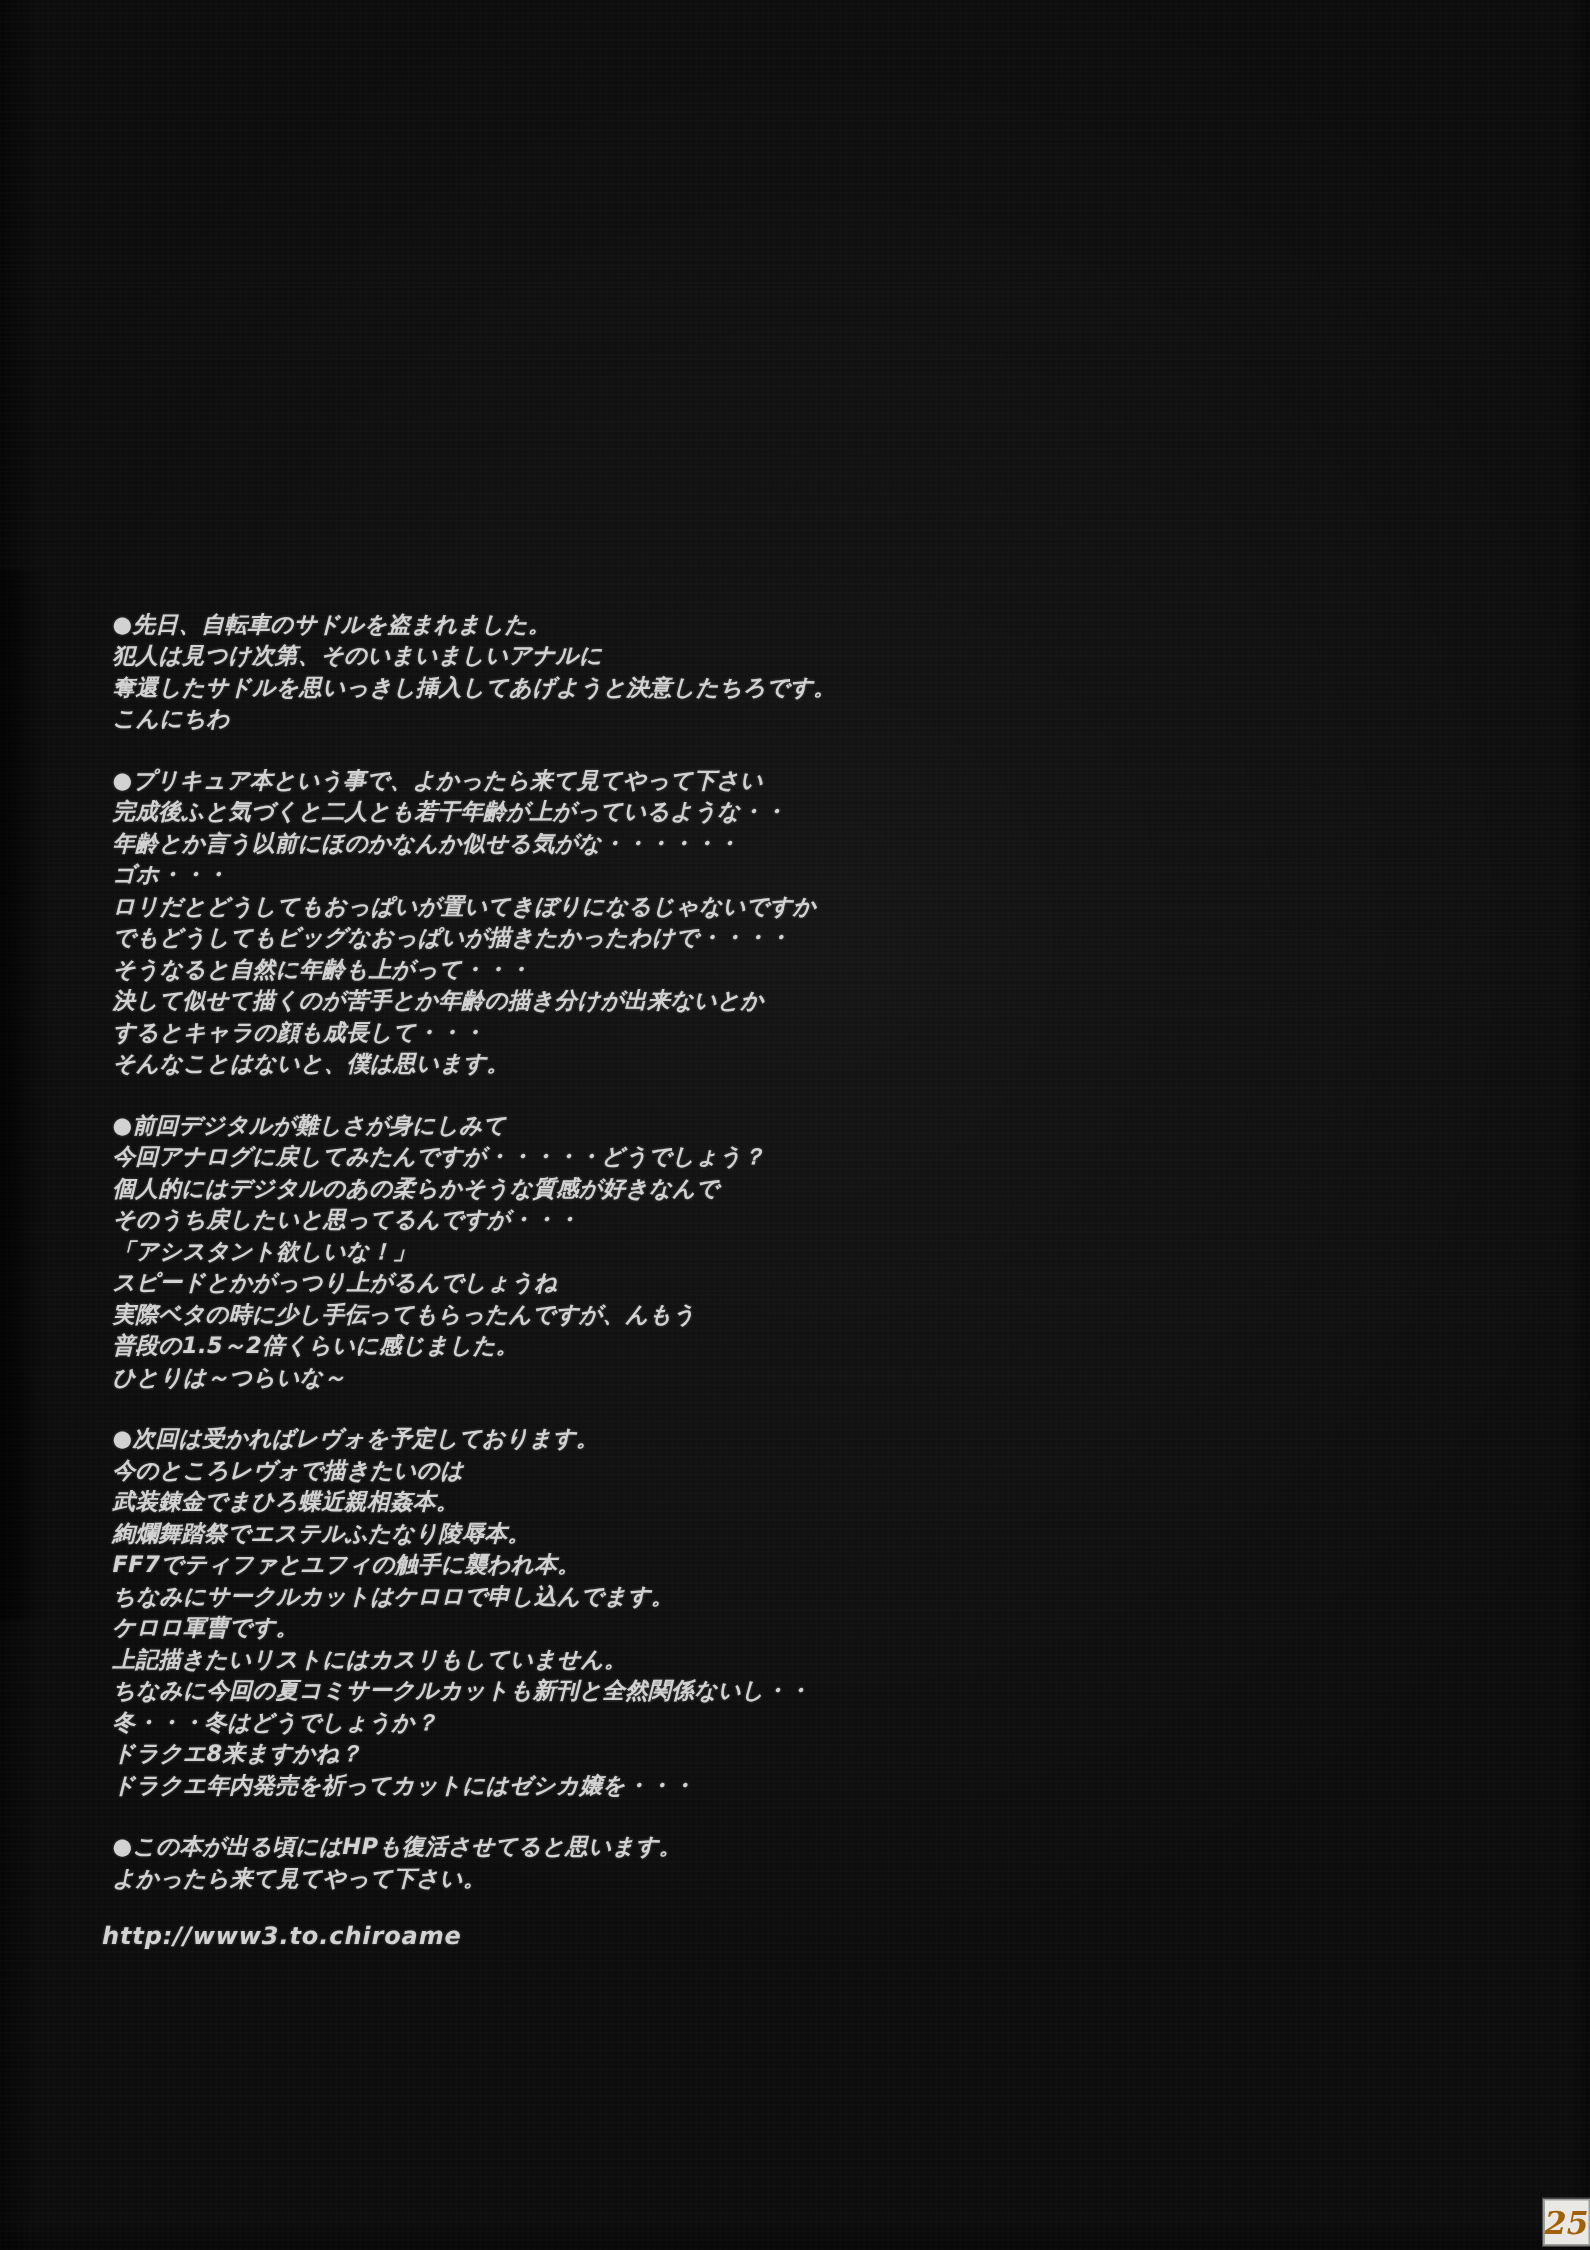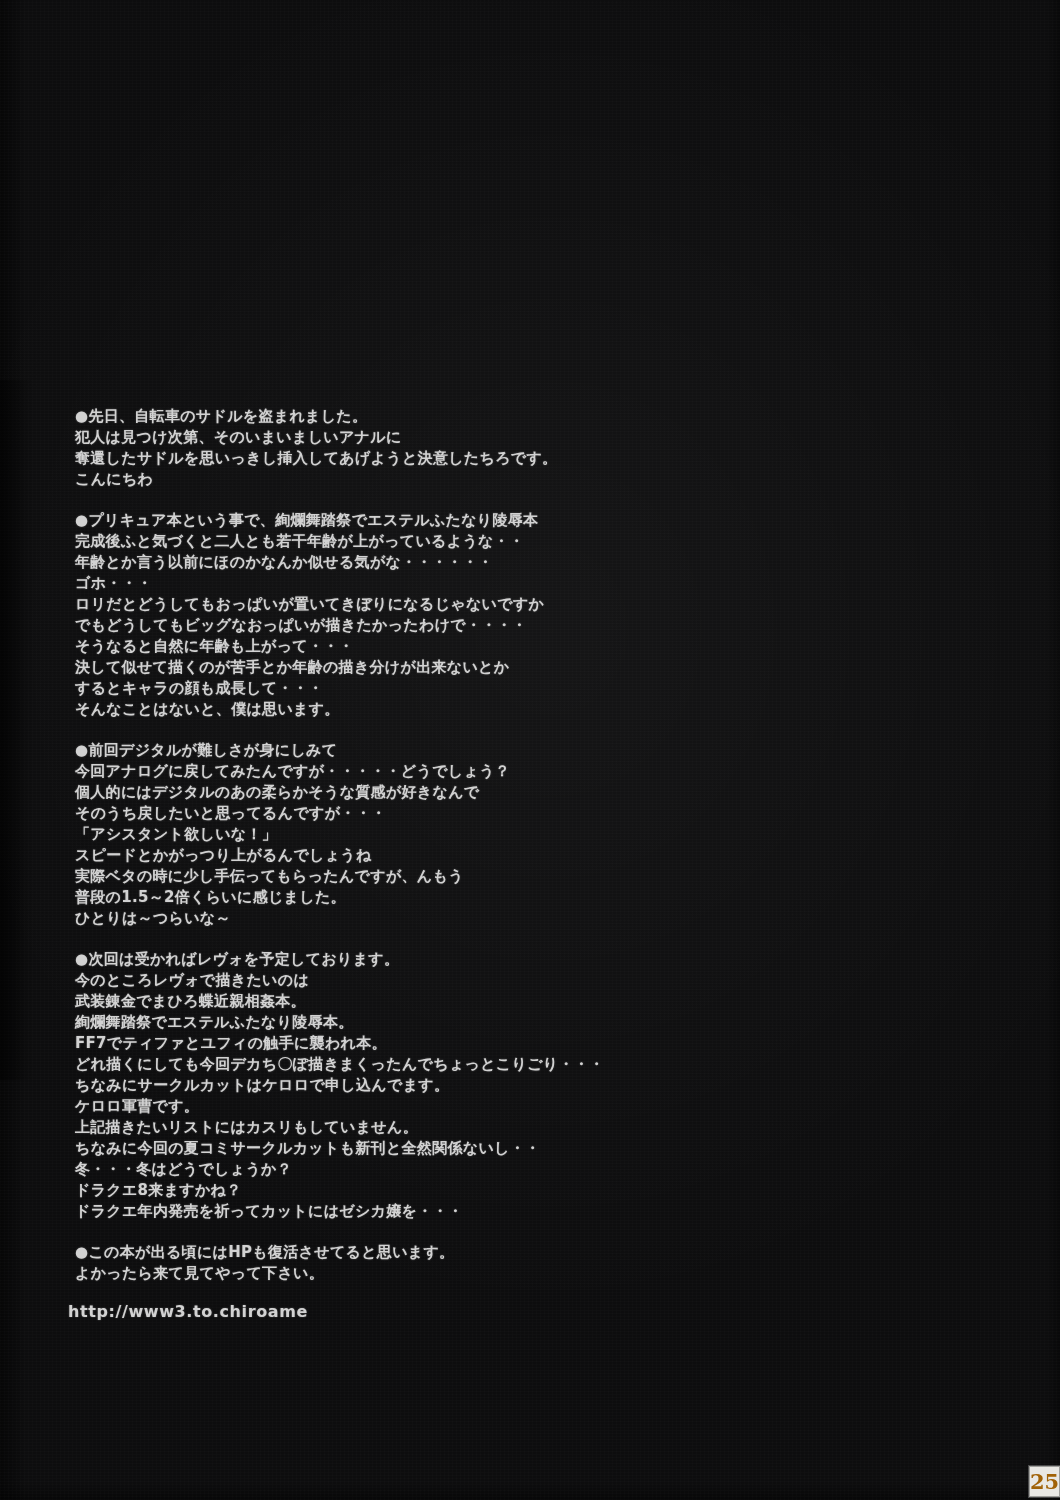--- a/index.html
+++ b/index.html
@@ -12,20 +12,21 @@
   .page {
     position: relative;
     width: 1060px; height: 1500px;
     background:
       radial-gradient(ellipse 900px 1000px at 52% 42%, rgba(255,255,255,0.035), rgba(255,255,255,0) 70%),
       linear-gradient(90deg, rgba(0,0,0,0.55) 0px, rgba(0,0,0,0) 26px),
       linear-gradient(270deg, rgba(0,0,0,0.35) 0px, rgba(0,0,0,0) 14px),
       linear-gradient(0deg, rgba(0,0,0,0.45) 0px, rgba(0,0,0,0) 18px),
       #0d0d0e;
     overflow: hidden;
+    font-style: italic;
   }
   
   .grain {
     position: absolute; inset: 0; pointer-events: none;
     background-image:
       repeating-linear-gradient(0deg, rgba(255,255,255,0.012) 0 1px, rgba(0,0,0,0) 1px 3px),
       repeating-linear-gradient(90deg, rgba(255,255,255,0.010) 0 1px, rgba(0,0,0,0) 1px 4px);
   }
   .smudge {
     position: absolute; left: 0; top: 380px; width: 34px; height: 700px;
@@ -73,21 +74,21 @@
 
   <div class="afterword">
 
     <div class="para">
         <div class="line">●先日、自転車のサドルを盗まれました。</div>
         <div class="line">犯人は見つけ次第、そのいまいましいアナルに</div>
         <div class="line">奪還したサドルを思いっきし挿入してあげようと決意したちろです。</div>
         <div class="line">こんにちわ</div>
       </div>
       <div class="para">
-        <div class="line">●プリキュア本という事で、絢爛舞踏祭でエステルふたなり陵辱本</div>
+        <div class="line">●プリキュア本という事で、よかったら来て見てやって下さい</div>
         <div class="line">完成後ふと気づくと二人とも若干年齢が上がっているような・・</div>
         <div class="line">年齢とか言う以前にほのかなんか似せる気がな・・・・・・</div>
         <div class="line">ゴホ・・・</div>
         <div class="line">ロリだとどうしてもおっぱいが置いてきぼりになるじゃないですか</div>
         <div class="line">でもどうしてもビッグなおっぱいが描きたかったわけで・・・・</div>
         <div class="line">そうなると自然に年齢も上がって・・・</div>
         <div class="line">決して似せて描くのが苦手とか年齢の描き分けが出来ないとか</div>
         <div class="line">するとキャラの顔も成長して・・・</div>
         <div class="line">そんなことはないと、僕は思います。</div>
       </div>
@@ -101,21 +102,20 @@
         <div class="line">実際ベタの時に少し手伝ってもらったんですが、んもう</div>
         <div class="line">普段の1.5～2倍くらいに感じました。</div>
         <div class="line">ひとりは～つらいな～</div>
       </div>
       <div class="para">
         <div class="line">●次回は受かればレヴォを予定しております。</div>
         <div class="line">今のところレヴォで描きたいのは</div>
         <div class="line">武装錬金でまひろ蝶近親相姦本。</div>
         <div class="line">絢爛舞踏祭でエステルふたなり陵辱本。</div>
         <div class="line">FF7でティファとユフィの触手に襲われ本。</div>
-        <div class="line">どれ描くにしても今回デカち〇ぽ描きまくったんでちょっとこりごり・・・</div>
         <div class="line">ちなみにサークルカットはケロロで申し込んでます。</div>
         <div class="line">ケロロ軍曹です。</div>
         <div class="line">上記描きたいリストにはカスリもしていません。</div>
         <div class="line">ちなみに今回の夏コミサークルカットも新刊と全然関係ないし・・</div>
         <div class="line">冬・・・冬はどうでしょうか？</div>
         <div class="line">ドラクエ8来ますかね？</div>
         <div class="line">ドラクエ年内発売を祈ってカットにはゼシカ嬢を・・・</div>
       </div>
       <div class="para">
         <div class="line">●この本が出る頃にはHPも復活させてると思います。</div>

